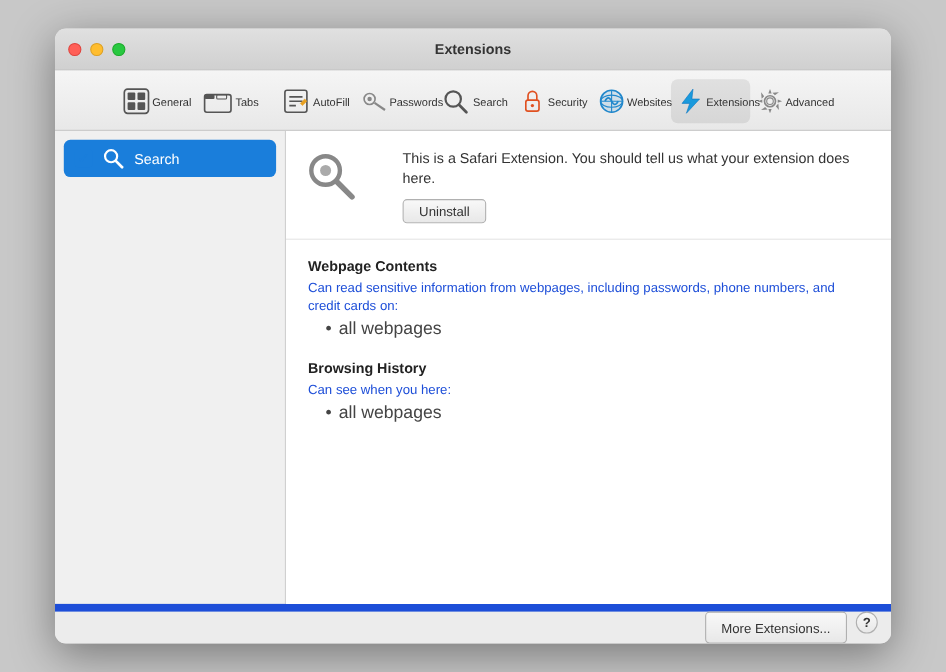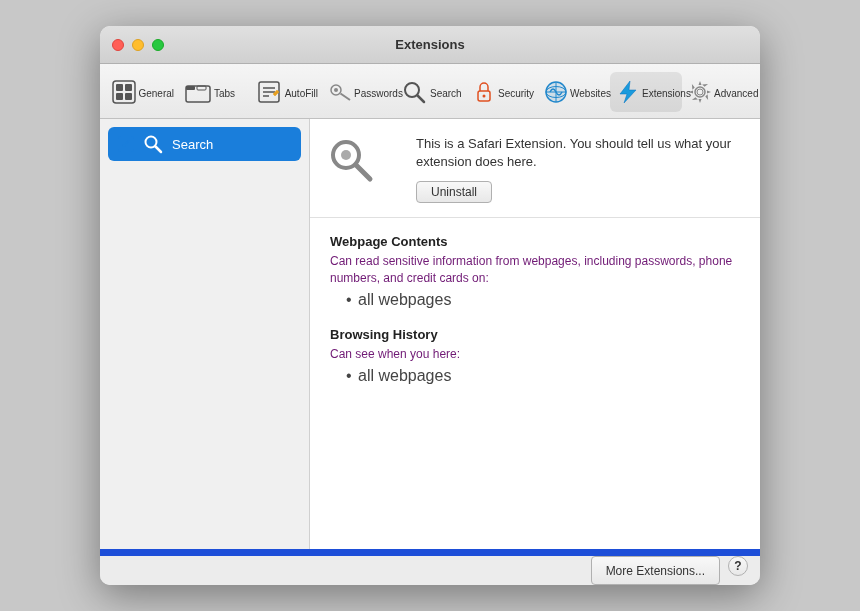--- a/index.html
+++ b/index.html
@@ -9,21 +9,21 @@
       background: #c8c8c8;
       display: flex;
       justify-content: center;
       align-items: center;
       width: 860px;
       height: 611px;
       overflow: hidden;
     }
 
     .window {
-      width: 660px;
+      width: 760px;
       background: #ececec;
       border-radius: 10px;
       box-shadow: 0 10px 40px rgba(0,0,0,0.4);
       overflow: hidden;
       display: flex;
       flex-direction: column;
     }
 
     
     .titlebar {
@@ -259,21 +259,21 @@
 
     .permission-title {
       font-size: 13px;
       font-weight: bold;
       color: #222;
       margin-bottom: 4px;
     }
 
     .permission-desc {
       font-size: 12px;
-      color: #701a75;
+      color: #1d4ed8;
       margin-bottom: 4px;
       line-height: 1.4;
     }
 
     .permission-list {
       list-style: none;
       padding-left: 16px;
     }
 
     .permission-list li {

